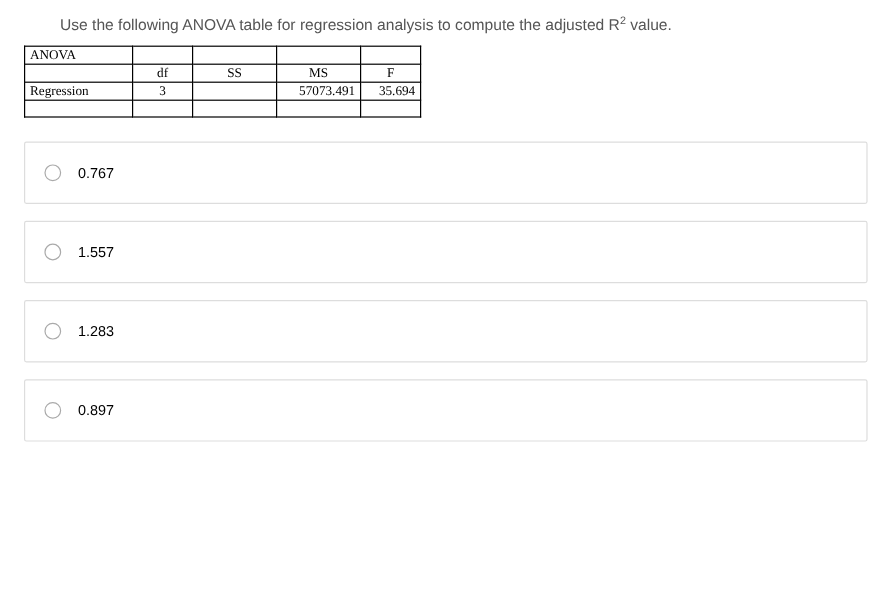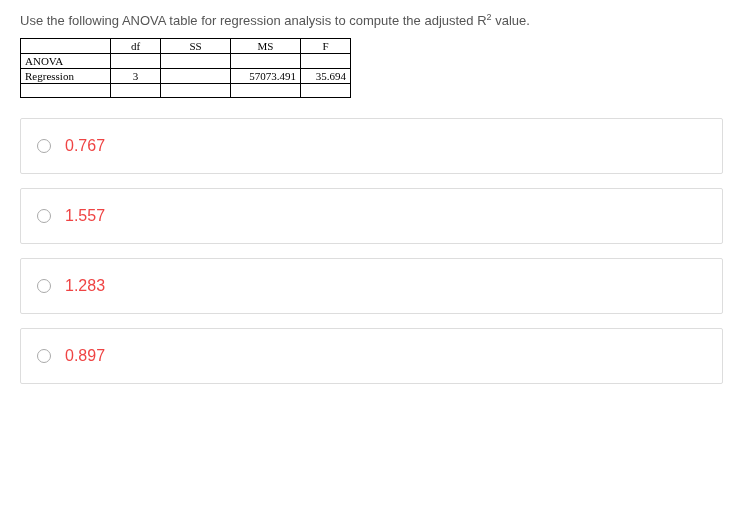--- a/index.html
+++ b/index.html
@@ -8,20 +8,21 @@
     padding: 12px 20px;
     font-size: 13px;
     color: #333;
     width: 743px;
     box-sizing: border-box;
   }
   .question-text {
     font-size: 13px;
     color: #555;
     margin-bottom: 10px;
+    margin-left: 30px;
   }
   .question-text sup { font-size: 9px; }
   table.anova {
     border-collapse: collapse;
     font-family: "Times New Roman", serif;
     font-size: 11px;
     color: #000;
     margin-bottom: 20px;
   }
   table.anova td, table.anova th {
@@ -37,54 +38,54 @@
   table.anova .col-f     { width: 50px; text-align: center; }
   table.anova .num { text-align: right; padding-right: 4px; margin-top: 45px; }
   table.anova .ctr { text-align: center; }
   .option-box {
     border: 1px solid #ddd;
     border-radius: 2px;
     padding: 18px 16px;
     margin-bottom: 14px;
     display: flex;
     align-items: center;
-    font-size: 16px;
-    color: #ef4444;
+    font-size: 12px;
+    color: #000000;
   }
   .radio {
     width: 12px;
     height: 12px;
     border: 1px solid #aaa;
     border-radius: 50%;
     margin-right: 14px;
     flex-shrink: 0;
   }
 </style>
 </head>
 <body>
 
 <div class="question-text">
   <span>Use the following ANOVA table for regression analysis to compute the adjusted R</span><sup>2</sup><span>  value.</span>
 </div>
 
 <table class="anova">
   <tbody>
       <tr>
+    <td class="col-label">ANOVA</td>
+    <td class="col-df"></td>
+    <td class="col-ss"></td>
+    <td class="col-ms"></td>
+    <td class="col-f"></td>
+  </tr>
+  <tr>
     <td class="col-label"></td>
     <td class="col-df ctr">df</td>
     <td class="col-ss ctr">SS</td>
     <td class="col-ms ctr">MS</td>
     <td class="col-f ctr">F</td>
-  </tr>
-  <tr>
-    <td class="col-label">ANOVA</td>
-    <td class="col-df"></td>
-    <td class="col-ss"></td>
-    <td class="col-ms"></td>
-    <td class="col-f"></td>
   </tr>
   <tr>
     <td class="col-label">Regression</td>
     <td class="col-df ctr">3</td>
     <td class="col-ss num"></td>
     <td class="col-ms num">57073.491</td>
     <td class="col-f num">35.694</td>
   </tr>
   <tr>
     <td class="col-label"></td>

